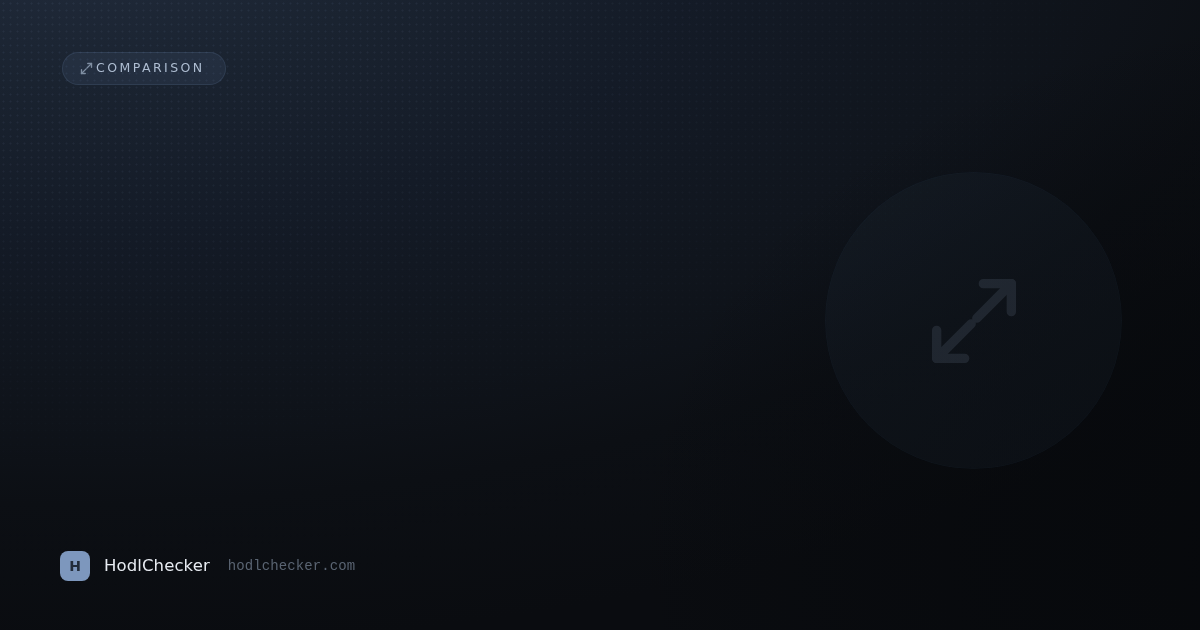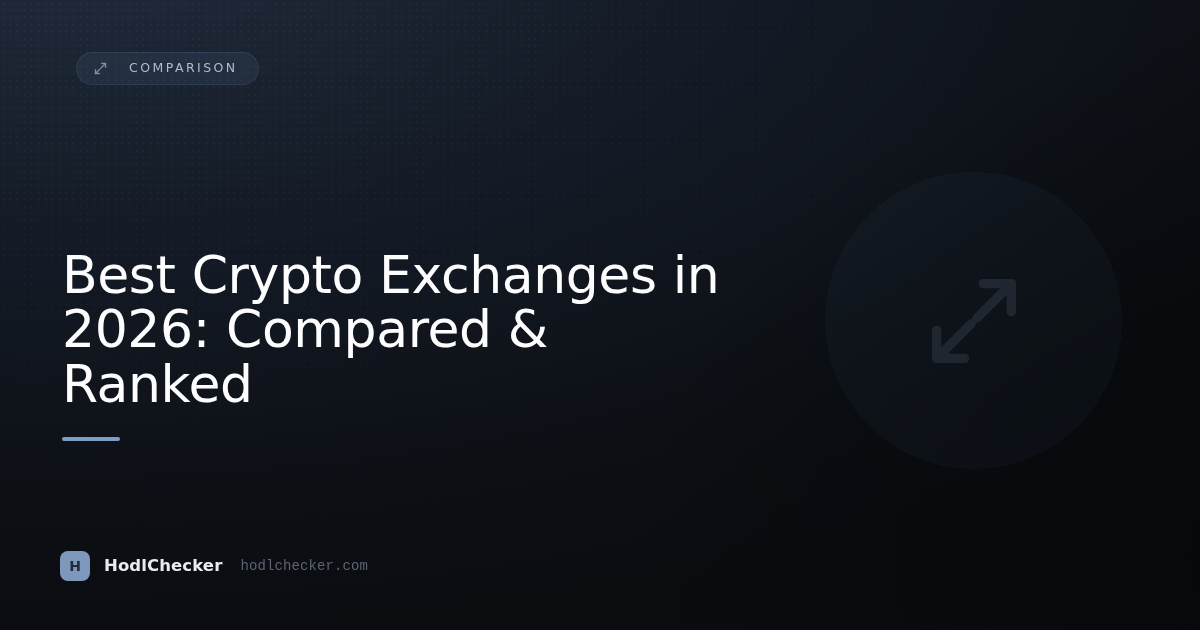--- a/index.html
+++ b/index.html
@@ -54,23 +54,23 @@
     left:50%; top:50%;
     transform:translate(-50%,-50%);
     width:112px; height:112px;
     opacity:0.115;
   }
   .deco-icon svg { display:block; width:100%; height:100%; }
 
   
   .badge {
     position:absolute;
-    left:76px; top:52px;
+    left:62px; top:52px;
     height:33px;
-    display:flex; align-items:center; gap:21px;
+    display:flex; align-items:center; gap:2px;
     padding:0 20px 0 16px;
     border-radius:999px;
     background:rgba(120,150,195,0.10);
     border:1px solid rgba(130,160,205,0.13);
   }
   .badge .badge-icon {
     width:15px; height:15px;
     flex:0 0 auto;
     opacity:0.62;
     display:block;
@@ -118,21 +118,21 @@
     border-radius:8px;
     background:#7d97bd;
     display:flex; align-items:center; justify-content:center;
     font-size:14px; font-weight:700;
     color:#222c3a;
     line-height:1;
     flex:0 0 auto;
   }
   .brand-name {
     font-size:16.5px;
-    font-weight:700;
+    font-weight:400;
     color:#e8ecf2;
     letter-spacing:0.1px;
     line-height:1;
   }
   .brand-domain {
     font-size:14px;
     font-weight:400;
     color:#5a6472;
     letter-spacing:0.1px;
     line-height:1;
@@ -164,25 +164,20 @@
       <svg viewBox="0 0 24 24" fill="none" stroke="#b7c8dd" stroke-width="2.2" stroke-linecap="round" stroke-linejoin="round" aria-hidden="true">
         <polyline points="14 4 20 4 20 10"></polyline>
         <line x1="20" y1="4" x2="12.6" y2="11.4"></line>
         <polyline points="10 20 4 20 4 14"></polyline>
         <line x1="4" y1="20" x2="11.4" y2="12.6"></line>
       </svg>
     </span>
     <span class="badge-label">COMPARISON</span>
   </div>
 
-  <div class="headline-block">
-    <h1 class="headline">Best Crypto Exchanges in
-2026: Compared &amp; Ranked</h1>
-    <div class="accent-rule"></div>
-  </div>
 
   <div class="brand">
     <div class="brand-mark">H</div>
     <div class="brand-name">HodlChecker</div>
     <div class="brand-domain">hodlchecker.com</div>
   </div>
 
 </div>
 
 </body></html>

